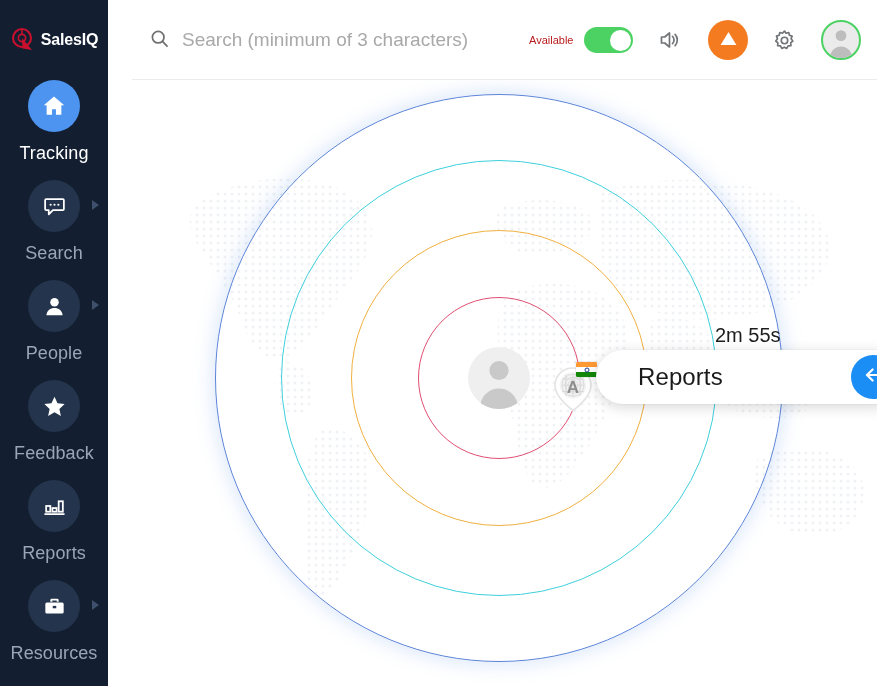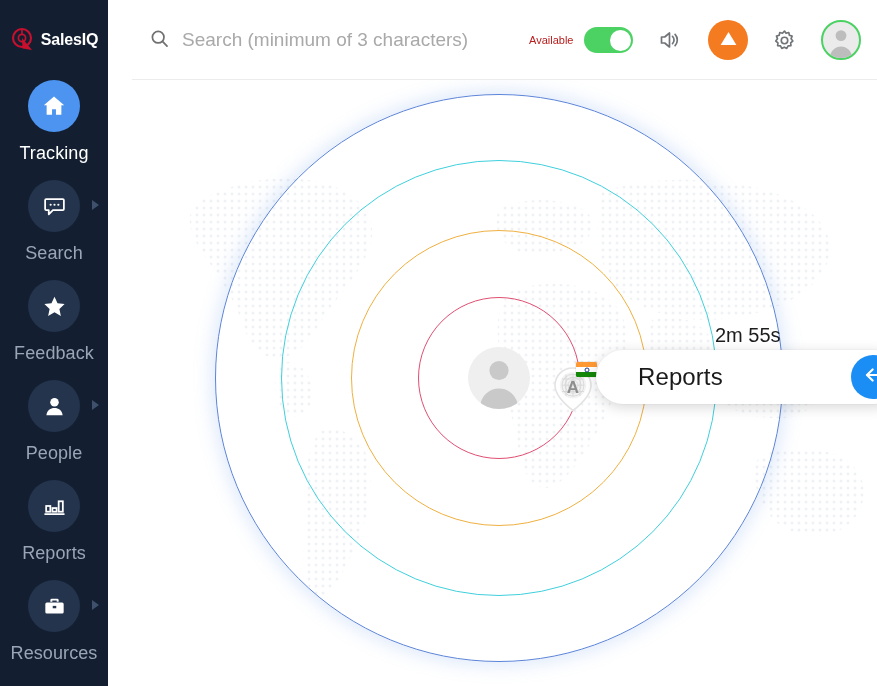--- a/index.html
+++ b/index.html
@@ -319,35 +319,35 @@
           <circle cx="15.7" cy="10.3" r="1.05" fill="#ffffff" stroke="none"></circle>
         </svg>
       </span>
       <span class="nav-caret"></span>
       <span class="nav-label">Search</span>
     </div>
 
     <div class="nav-item">
       <span class="nav-circle">
         <svg width="25" height="25" viewBox="0 0 24 24" fill="#ffffff">
-          <path d="M12 2.6 L14.9 8.9 L21.7 9.7 L16.7 14.3 L18.1 21 L12 17.6 L5.9 21 L7.3 14.3 L2.3 9.7 L9.1 8.9 Z"></path>
-        </svg>
-      </span>
-      <span class="nav-label">Feedback</span>
+          <circle cx="12" cy="8" r="4.1"></circle>
+          <path d="M4.2 20.5 c0.6 -4.7 3.9 -7 7.8 -7 s7.2 2.3 7.8 7 Z"></path>
+        </svg>
+      </span>
+      <span class="nav-caret"></span>
+      <span class="nav-label">People</span>
     </div>
 
     <div class="nav-item">
       <span class="nav-circle">
         <svg width="25" height="25" viewBox="0 0 24 24" fill="#ffffff">
-          <circle cx="12" cy="8" r="4.1"></circle>
-          <path d="M4.2 20.5 c0.6 -4.7 3.9 -7 7.8 -7 s7.2 2.3 7.8 7 Z"></path>
-        </svg>
-      </span>
-      <span class="nav-caret"></span>
-      <span class="nav-label">People</span>
+          <path d="M12 2.6 L14.9 8.9 L21.7 9.7 L16.7 14.3 L18.1 21 L12 17.6 L5.9 21 L7.3 14.3 L2.3 9.7 L9.1 8.9 Z"></path>
+        </svg>
+      </span>
+      <span class="nav-label">Feedback</span>
     </div>
 
     <div class="nav-item">
       <span class="nav-circle">
         <svg width="25" height="25" viewBox="0 0 24 24" fill="none" stroke="#ffffff" stroke-width="1.7">
           <rect x="4" y="11.5" width="4" height="5.5"></rect>
           <rect x="10" y="13.5" width="4" height="3.5"></rect>
           <rect x="16" y="7" width="4" height="10"></rect>
           <line x1="3" y1="19.3" x2="21" y2="19.3" stroke-linecap="round"></line>
         </svg>

